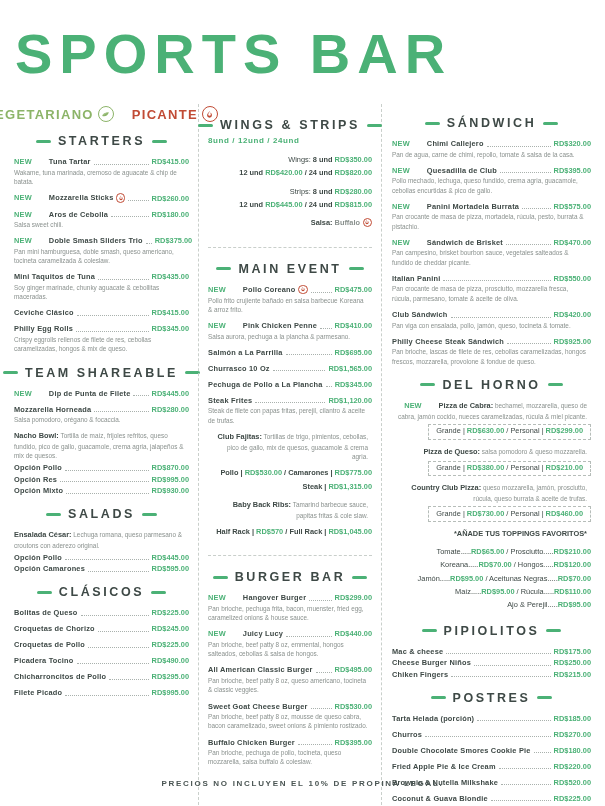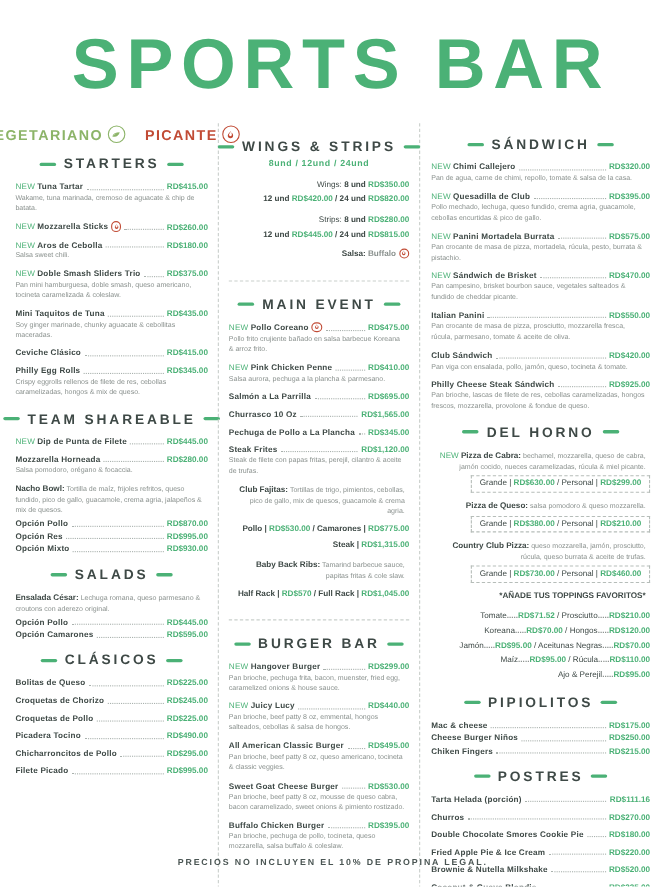--- a/index.html
+++ b/index.html
@@ -7,22 +7,22 @@
     --veg:#8CB468; --dashline:#c9cfcb; --dots:#A9B1AD;
   }
   *{box-sizing:border-box; margin:0; padding:0;}
   html,body{width:605px; height:806px;}
   body{
     background:#ffffff;
     font-family:"Liberation Sans", sans-serif;
     position:relative; overflow:hidden;
   }
   .title{
-    text-align:center; color:var(--green); font-weight:800;
-    font-size:64px; letter-spacing:7px; margin-top:26px; line-height:1;
+    text-align:left; color:var(--green); font-weight:800;
+    font-size:56px; letter-spacing:7px; margin-top:26px; line-height:1;
     white-space:nowrap;
     padding-left:15px;
   }
   .columns{
     display:flex; align-items:stretch; padding:0 14px; margin-top:22px;
   }
   .col-left{width:184px; padding-right:9px;}
   .col-mid{width:184px; border-left:1px dashed var(--dashline); border-right:1px dashed var(--dashline); padding:0 9px;}
   .col-right{flex:1; padding-left:10px;}
   .col-mid .section{padding:2px 0 10px;}
@@ -36,26 +36,26 @@
   .licon{width:16px; height:16px; border-radius:50%; display:inline-flex; align-items:center; justify-content:center; flex:0 0 auto;}
   .licon.veg{border:1.4px solid var(--veg);}
   .licon.pic{border:1.4px solid var(--red);}
   .licon svg{width:9px; height:9px;}
   .licon.veg svg{fill:var(--veg);}
   .licon.pic svg{fill:var(--red);}
 
   .section-header{display:flex; align-items:center; justify-content:center; gap:7px; margin:12px 0 9px;text-align:center;}
   .section-title{font-size:12.5px; font-weight:800; color:var(--dark); letter-spacing:2.6px; white-space:nowrap;}
   .dash{width:15px; height:3px; background:var(--green); border-radius:2px; flex:0 0 auto;}
-  .subtitle{text-align:center; color:var(--green); font-weight:700; font-size:8px; letter-spacing:.6px; margin:-5px 0 8px;}
+  .subtitle{text-align:left; color:var(--green); font-weight:700; font-size:8px; letter-spacing:.6px; margin:-5px 0 8px;}
 
   .item{margin-bottom:7px;}
   .row{display:flex; align-items:flex-end;}
   .name{font-size:7.4px; font-weight:700; color:var(--dark); letter-spacing:.2px; white-space:nowrap; display:inline-flex; align-items:center;}
-  .new{color:var(--green); font-weight:400; margin-right:2px;}
+  .new{color:var(--green); font-weight:700; margin-right:17px;}
   .dots{flex:1; border-bottom:1.3px dotted var(--dots); margin:0 3px 1.5px; min-width:6px;}
   .price{font-size:7.4px; font-weight:700; color:var(--green); white-space:nowrap;text-align:right;}
   .desc{font-size:6.4px; color:var(--gray); line-height:1.45; margin-top:1.5px; padding-right:4px;}
 
   .lead{font-size:6.4px; color:var(--gray); line-height:1.45; margin-bottom:2.5px; padding-right:2px;}
   .gname{font-size:7.4px; font-weight:700; color:var(--dark);}
   .opts .row{margin-bottom:2.5px;}
 
   .centerblock{text-align:right;}
   .clead{font-size:6.4px; color:var(--gray); line-height:1.45; margin:2px 4px 2px;}
@@ -583,21 +583,21 @@
         <div class="item centerblock">
           <div class="clead"><span class="gname"><span>Pizza de Queso:</span></span> <span>salsa pomodoro &amp; queso mozzarella.</span></div>
           <div class="cline"><span class="boxed"><span class="seg-d">Grande | </span><span class="seg-g">RD$380.00</span><span class="seg-d"> / Personal | </span><span class="seg-g">RD$210.00</span></span></div>
         </div>
         <div class="item centerblock">
           <div class="clead"><span class="gname"><span>Country Club Pizza:</span></span> <span>queso mozzarella, jamón, prosciutto, rúcula, queso burrata &amp; aceite de trufas.</span></div>
           <div class="cline"><span class="boxed"><span class="seg-d">Grande | </span><span class="seg-g">RD$730.00</span><span class="seg-d"> / Personal | </span><span class="seg-g">RD$460.00</span></span></div>
         </div>
         <div class="item centerblock">
           <div class="clead"><span class="gname"><span>*AÑADE TUS TOPPINGS FAVORITOS*</span></span></div>
-          <div class="cline gap"><span class="seg-d">Tomate</span><span class="seg-y">.....</span><span class="seg-g">RD$71.52</span><span class="seg-d"> / Prosciutto</span><span class="seg-y">.....</span><span class="seg-g">RD$210.00</span></div>
+          <div class="cline gap"><span class="seg-d">Tomate</span><span class="seg-y">.....</span><span class="seg-g">RD$65.00</span><span class="seg-d"> / Prosciutto</span><span class="seg-y">.....</span><span class="seg-g">RD$210.00</span></div>
           <div class="cline"><span class="seg-d">Koreana</span><span class="seg-y">.....</span><span class="seg-g">RD$70.00</span><span class="seg-d"> / Hongos</span><span class="seg-y">.....</span><span class="seg-g">RD$120.00</span></div>
           <div class="cline"><span class="seg-d">Jamón</span><span class="seg-y">.....</span><span class="seg-g">RD$95.00</span><span class="seg-d"> / Aceitunas Negras</span><span class="seg-y">.....</span><span class="seg-g">RD$70.00</span></div>
           <div class="cline"><span class="seg-d">Maíz</span><span class="seg-y">.....</span><span class="seg-g">RD$95.00</span><span class="seg-d"> / Rúcula</span><span class="seg-y">.....</span><span class="seg-g">RD$110.00</span></div>
           <div class="cline"><span class="seg-d">Ajo &amp; Perejil</span><span class="seg-y">.....</span><span class="seg-g">RD$95.00</span></div>
         </div>
       </section>
       <section class="section tight">
         <div class="section-header">
           <span class="dash"></span>
           <span class="section-title">PIPIOLITOS</span>
@@ -636,21 +636,21 @@
           <span class="dash"></span>
           <span class="section-title">POSTRES</span>
           <span class="dash"></span>
         </div>
         <div class="item">
           <div class="row">
             <span class="name">
               <span>Tarta Helada (porción)</span>
             </span>
             <span class="dots"></span>
-            <span class="price">RD$111.16</span>
+            <span class="price">RD$185.00</span>
           </div>
         </div>
         <div class="item">
           <div class="row">
             <span class="name">
               <span>Churros</span>
             </span>
             <span class="dots"></span>
             <span class="price">RD$270.00</span>
           </div>

